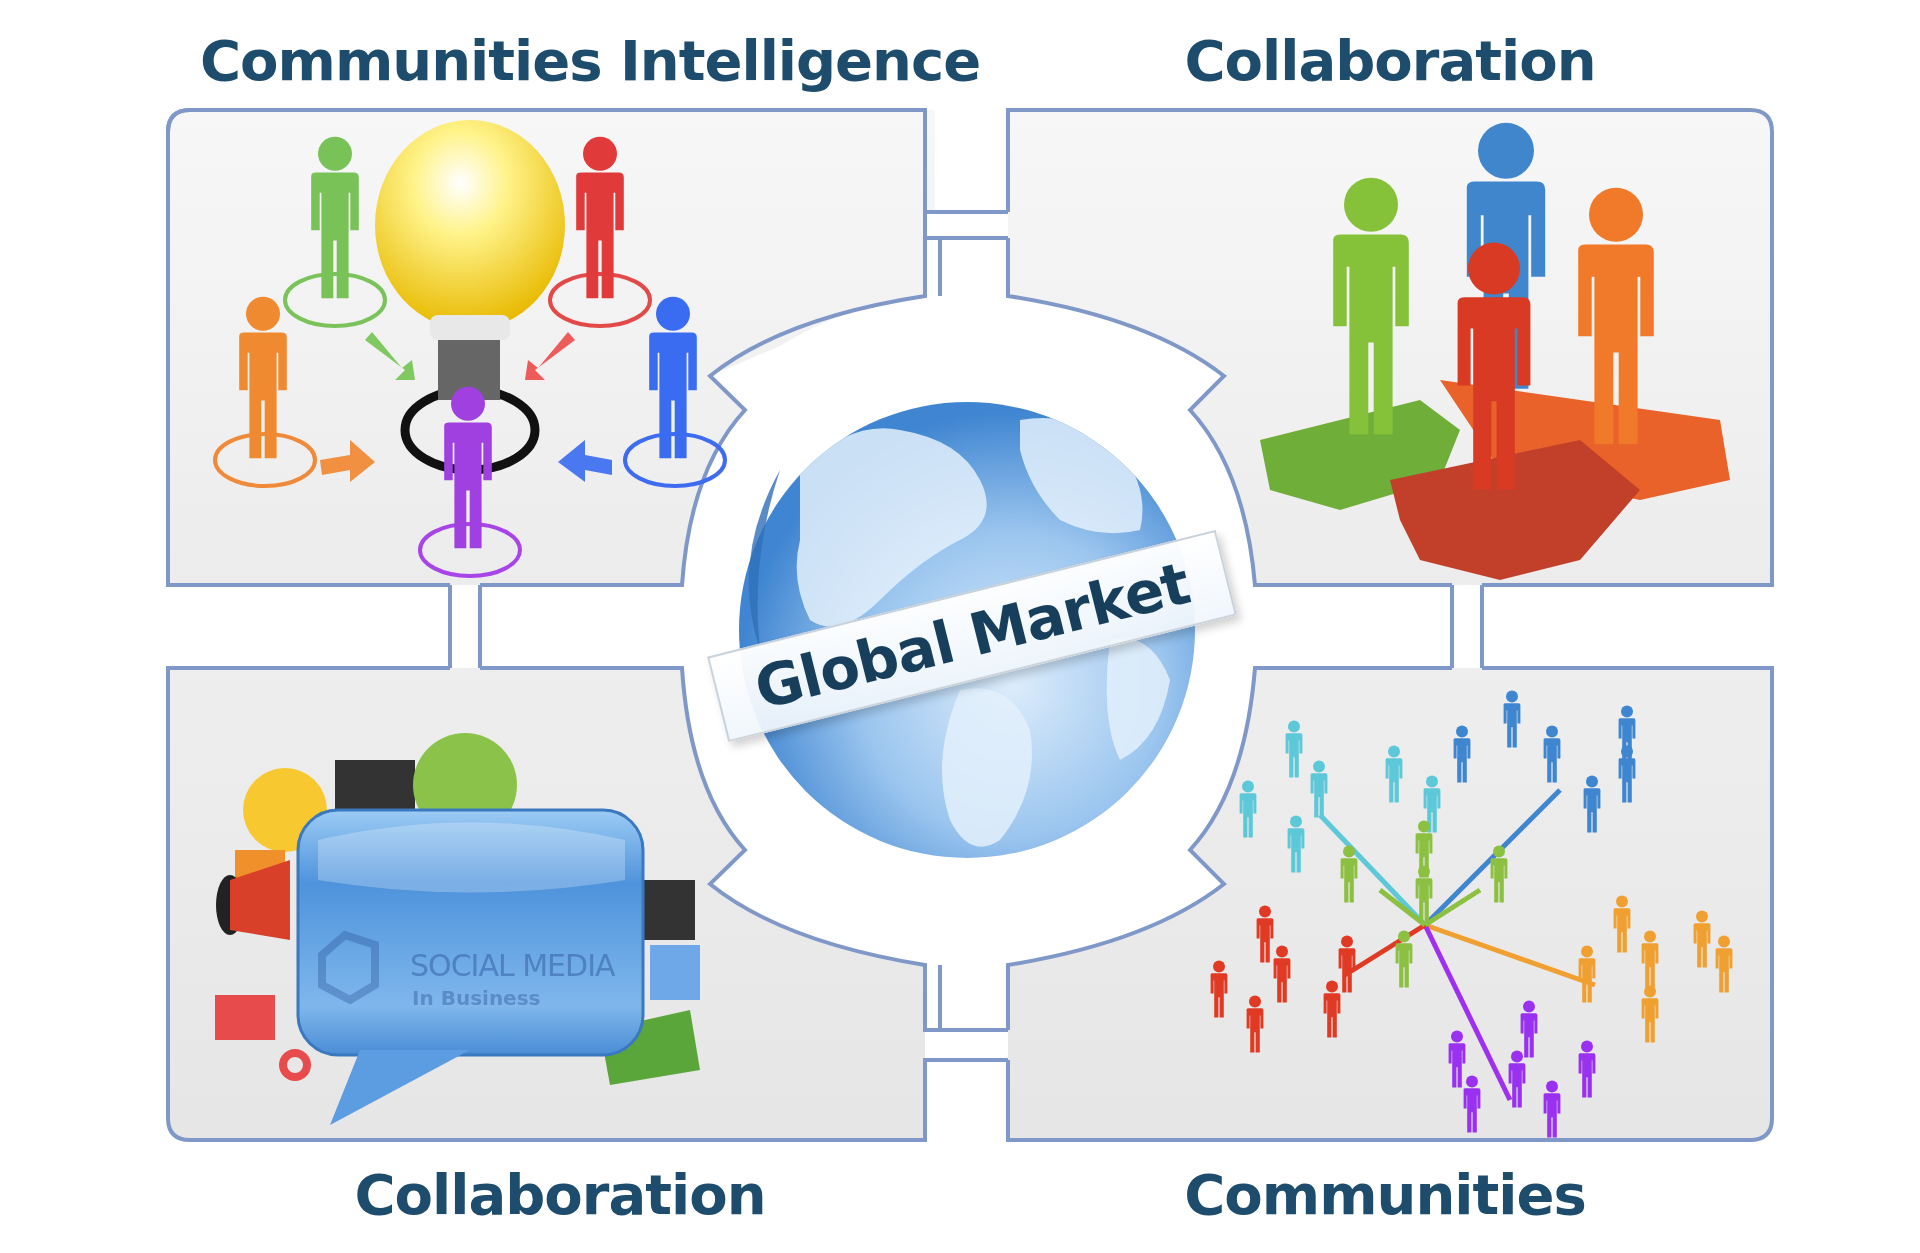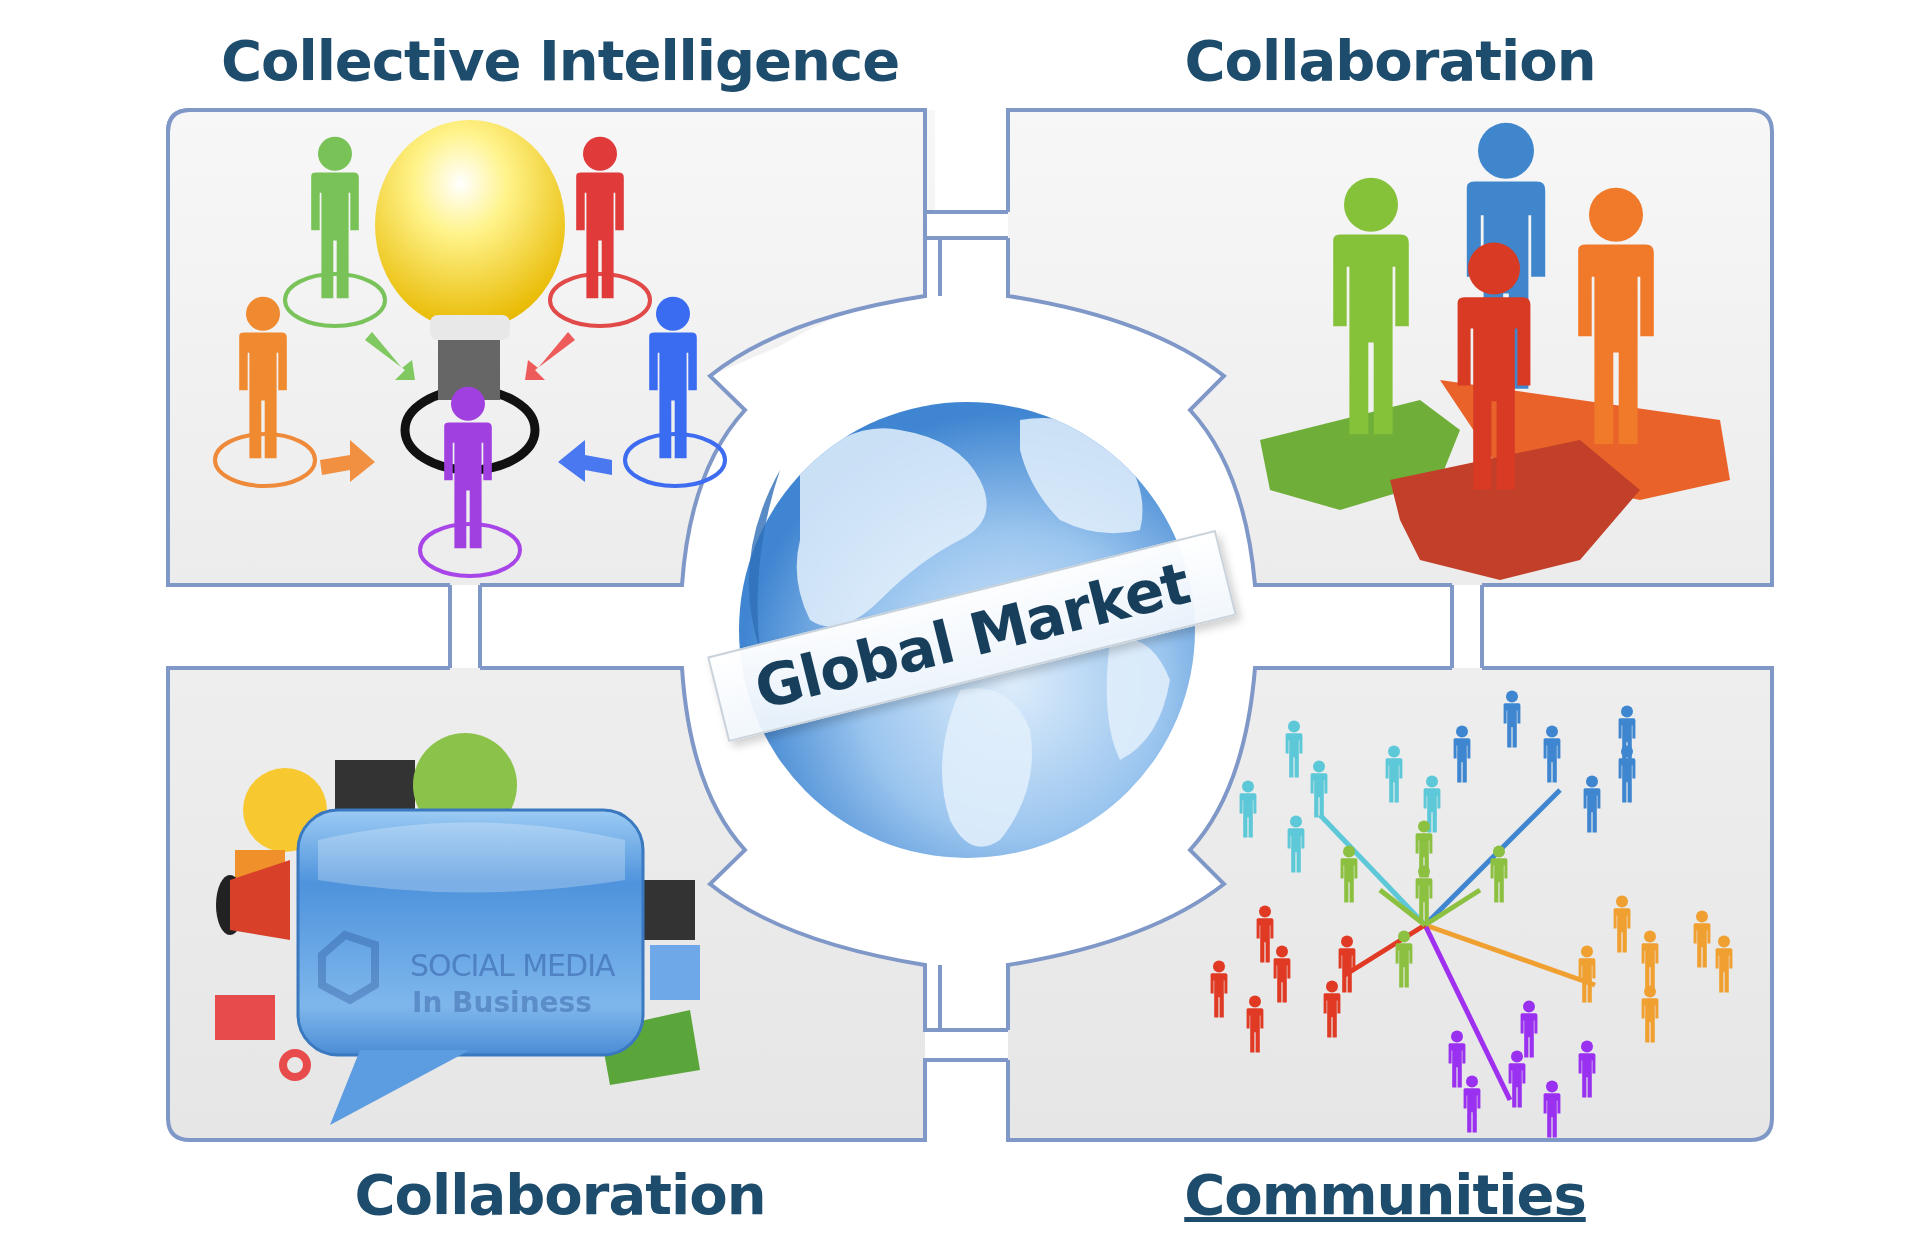--- a/index.html
+++ b/index.html
@@ -16,21 +16,21 @@
   .gm-banner {
     position:absolute; left:710px; top:592px; width:520px; height:84px;
     transform:rotate(-14deg); transform-origin:center;
     background:linear-gradient(180deg, rgba(255,255,255,0.97), rgba(240,246,252,0.93));
     border:2px solid rgba(190,200,210,0.8);
     box-shadow:3px 6px 8px rgba(0,0,0,0.18);
     display:flex; align-items:center; justify-content:center;
   }
   .gm-text { font-family:"DejaVu Sans", sans-serif; font-weight:bold; font-size:58px; letter-spacing:-1px; }
   .sm-text { position:absolute; left:410px; top:948px; font-family:"DejaVu Sans", sans-serif; font-weight:normal; font-size:30px; color:rgba(40,80,150,0.45); letter-spacing:-1px; }
-  .sm-sub { position:absolute; left:412px; top:986px; font-family:"DejaVu Sans", sans-serif; font-weight:bold; font-size:28px; color:rgba(40,80,150,0.4); }
+  .sm-sub { position:absolute; left:412px; top:986px; font-family:"DejaVu Sans", sans-serif; font-weight:bold; font-size:20px; color:rgba(40,80,150,0.4); }
 </style>
 </head>
 <body>
 
 <svg class="frame" width="1920" height="1253" viewBox="0 0 1920 1253">
   <defs>
     <linearGradient id="panelTop" x1="0" y1="0" x2="0" y2="1">
       <stop offset="0" stop-color="#f7f7f7"></stop>
         <stop offset="1" stop-color="#ececec"></stop>
     </linearGradient>
@@ -203,16 +203,16 @@
   </g>
 </svg>
 
 <div class="gm-banner">
   <span class="gm-text" style="color:#173f5c;">Global Market</span>
 </div>
 
 <span class="sm-text">SOCIAL MEDIA</span>
 <span class="sm-sub">In Business</span>
 
-<div id="lbl-ci" class="label" style="color:#1d4c6c;">Collective Intelligence</div>
+<div id="lbl-ci" class="label" style="color:#1d4c6c;">Communities Intelligence</div>
 <div id="lbl-collab" class="label" style="color:#1d4c6c;">Collaboration</div>
 <div id="lbl-comm" class="label" style="color:#1d4c6c;">Collaboration</div>
-<div id="lbl-commun" class="label" style="color:#1d4c6c;text-decoration:underline;">Communities</div>
+<div id="lbl-commun" class="label" style="color:#1d4c6c;">Communities</div>
 
 </body></html>

